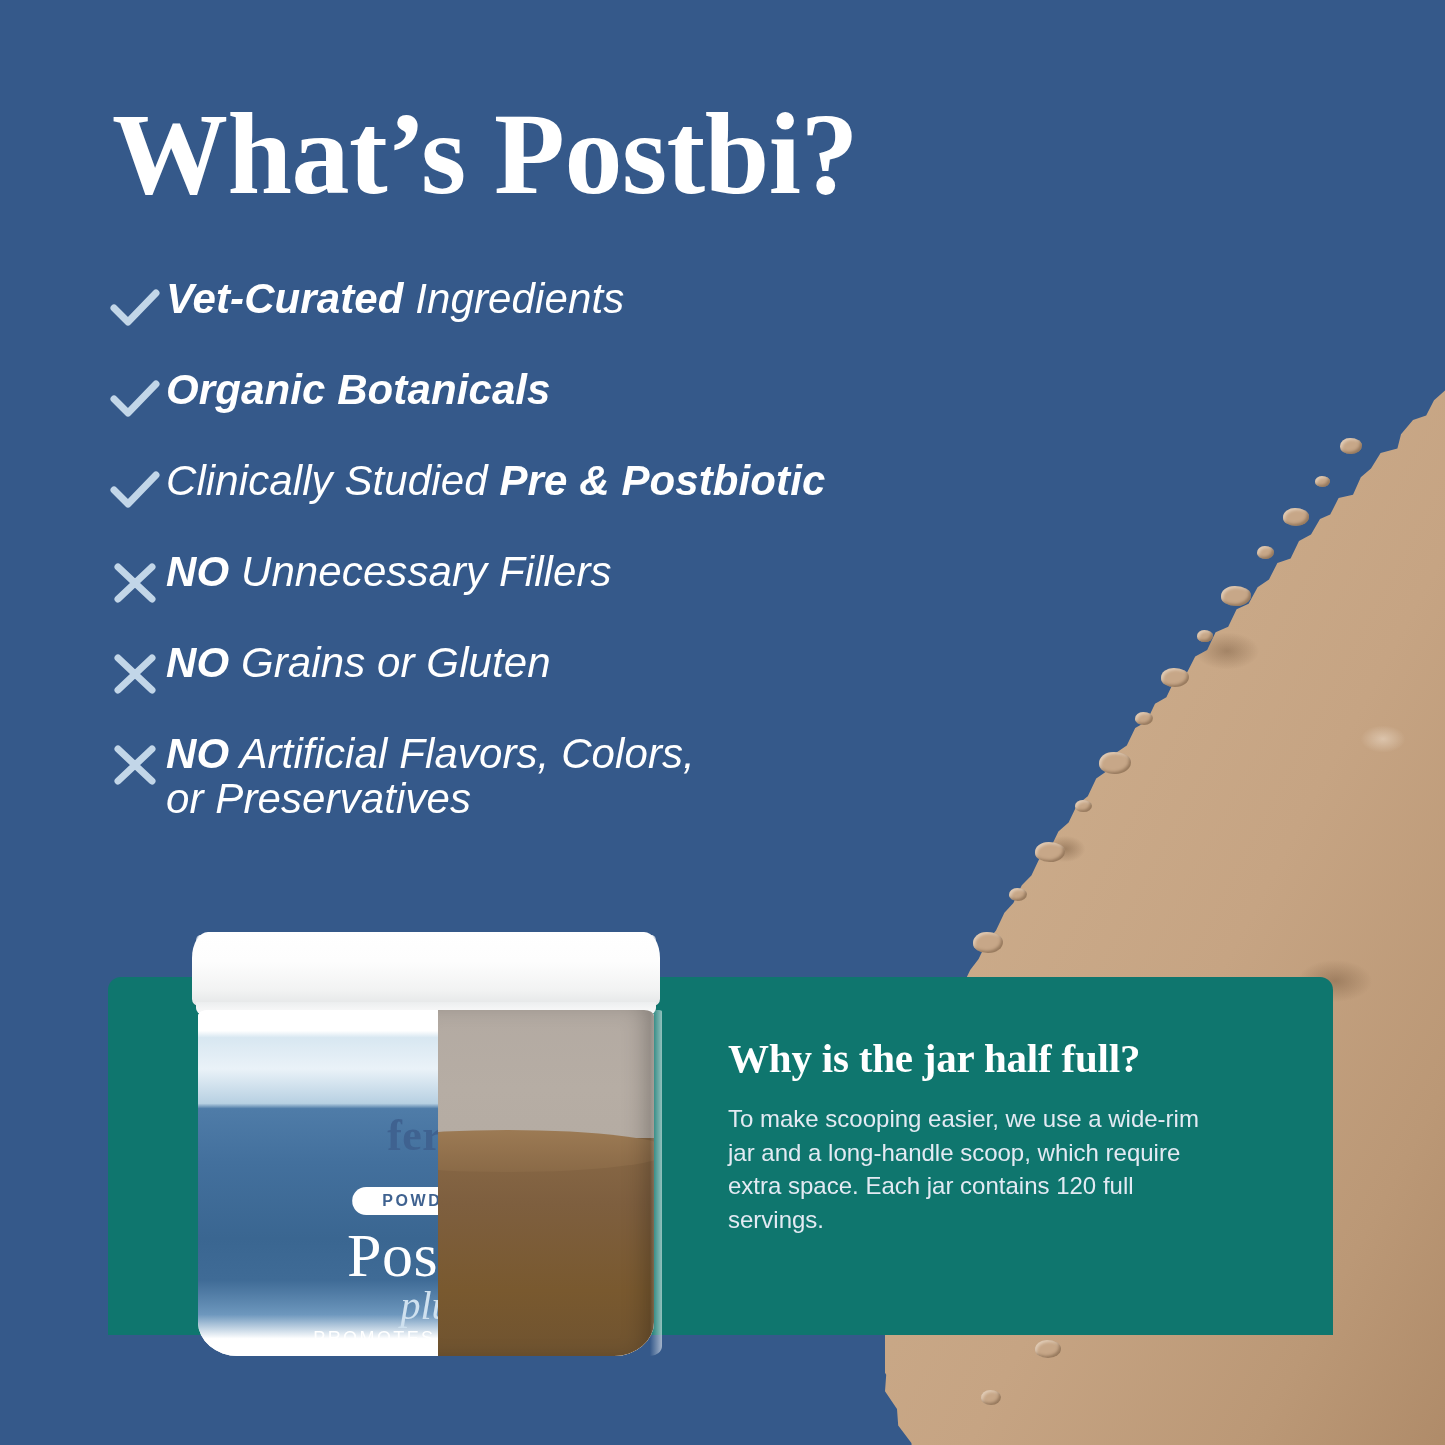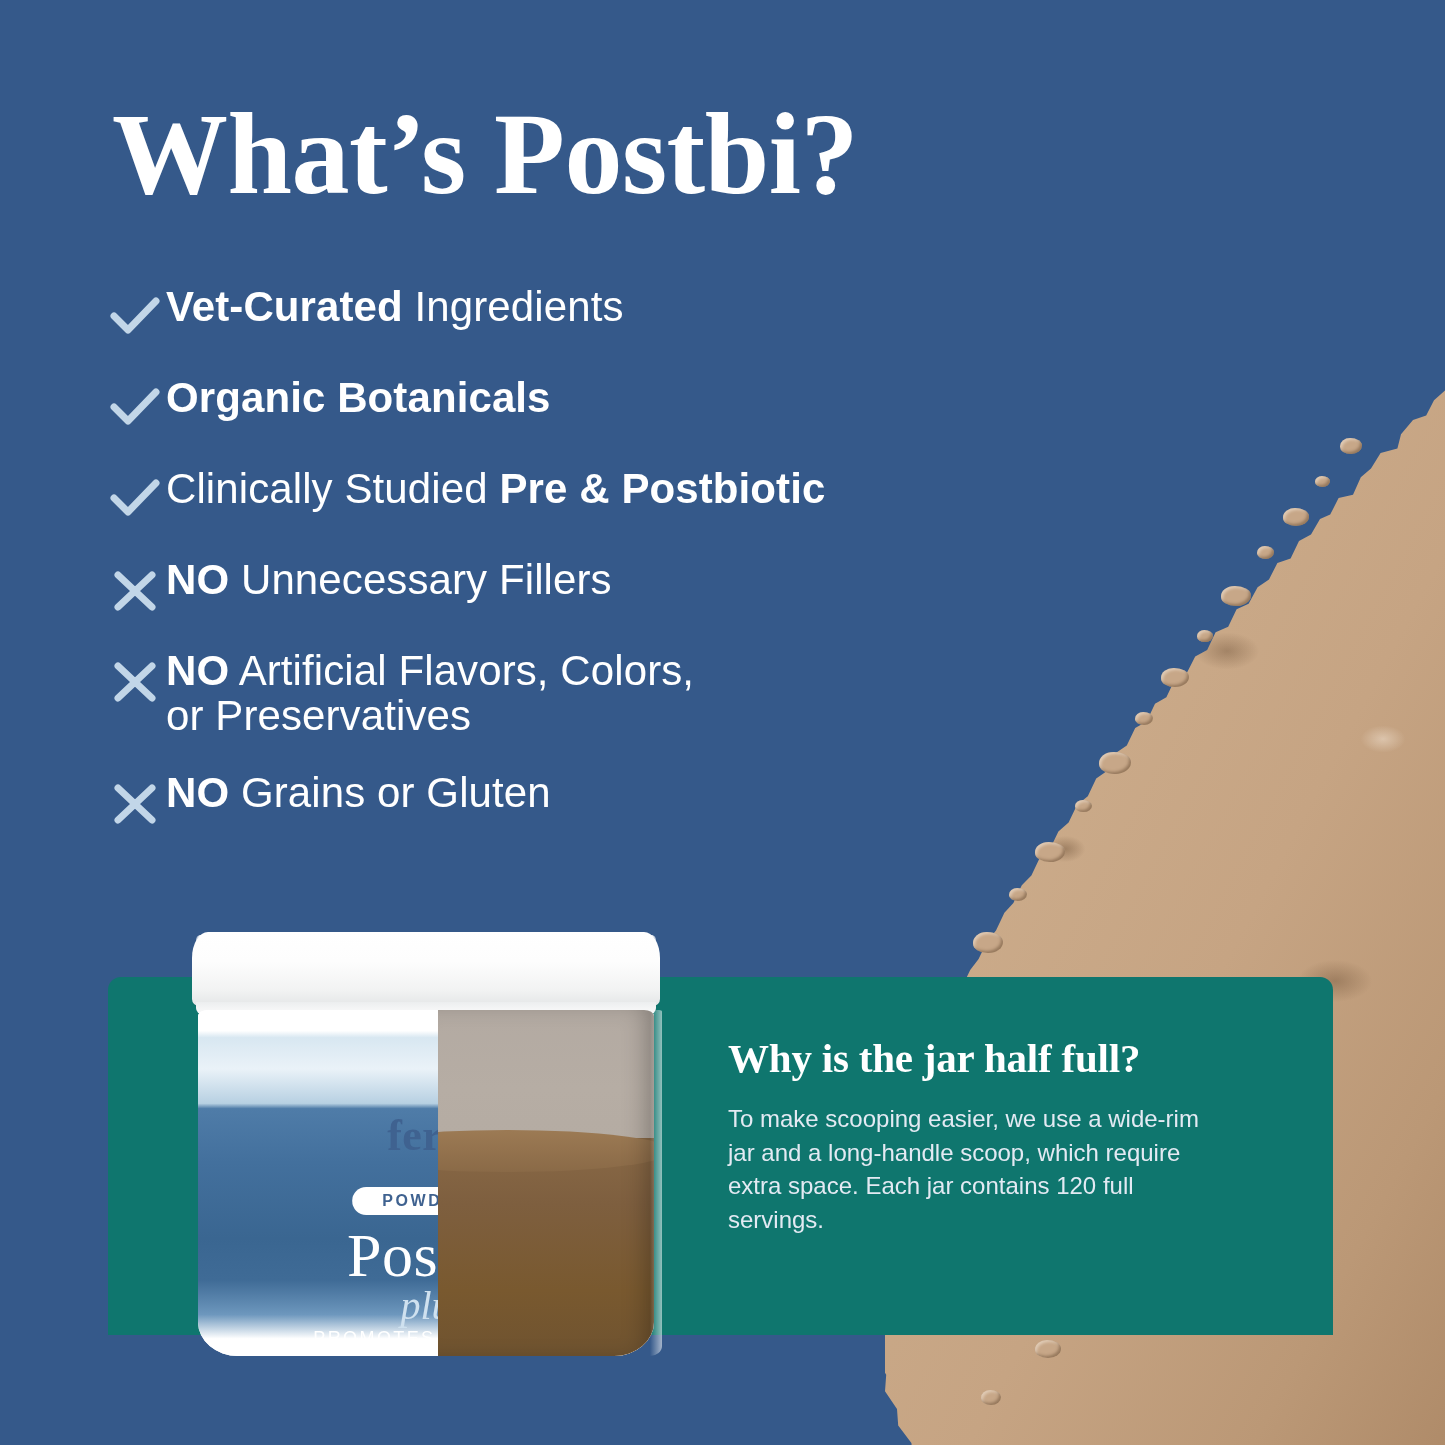--- a/index.html
+++ b/index.html
@@ -84,22 +84,23 @@
     font-size:116px;
     line-height:1.0;
     color:#ffffff;
     letter-spacing:-0.5px;
     white-space:nowrap;
   }
 
   
   #feature-list {
     position:absolute;
-    left:108px; top:284px;
+    left:108px; top:276px;
     width:1000px;
+    font-style:italic;
   }
   .feature-row {
     display:flex;
     align-items:flex-start;
     min-height:60px;
     margin-bottom:31px;
   }
   .feature-icon {
     flex:0 0 58px;
     width:58px; height:48px;
@@ -352,31 +353,31 @@
       </span>
       <span class="feature-text"><b>NO</b><span> Unnecessary Fillers</span></span>
     </div>
 
     <div class="feature-row">
       <span class="feature-icon">
         <svg width="58" height="48" viewBox="0 0 58 48">
             <path d="M10 10 L44 42 M44 10 L10 42" fill="none" stroke="#c2d6e8" stroke-width="7" stroke-linecap="round"></path>
           </svg>
       </span>
+      <span class="feature-text"><b>NO</b><span> Grains or Gluten</span></span>
+    </div>
+
+    <div class="feature-row">
+      <span class="feature-icon">
+        <svg width="58" height="48" viewBox="0 0 58 48">
+            <path d="M10 10 L44 42 M44 10 L10 42" fill="none" stroke="#c2d6e8" stroke-width="7" stroke-linecap="round"></path>
+          </svg>
+      </span>
       <span class="feature-text" style="white-space:pre-line;"><b>NO</b><span> Artificial Flavors, Colors,
 or Preservatives</span></span>
-    </div>
-
-    <div class="feature-row">
-      <span class="feature-icon">
-        <svg width="58" height="48" viewBox="0 0 58 48">
-            <path d="M10 10 L44 42 M44 10 L10 42" fill="none" stroke="#c2d6e8" stroke-width="7" stroke-linecap="round"></path>
-          </svg>
-      </span>
-      <span class="feature-text"><b>NO</b><span> Grains or Gluten</span></span>
     </div>
 
   </div>
 
   <div id="info-card">
     <div id="card-text">
       <div id="card-heading">Why is the jar half full?</div>
       <div id="card-body">To make scooping easier, we use a wide-rim jar and a long-handle scoop, which require extra space. Each jar contains 120 full servings.</div>
     </div>
   </div>

